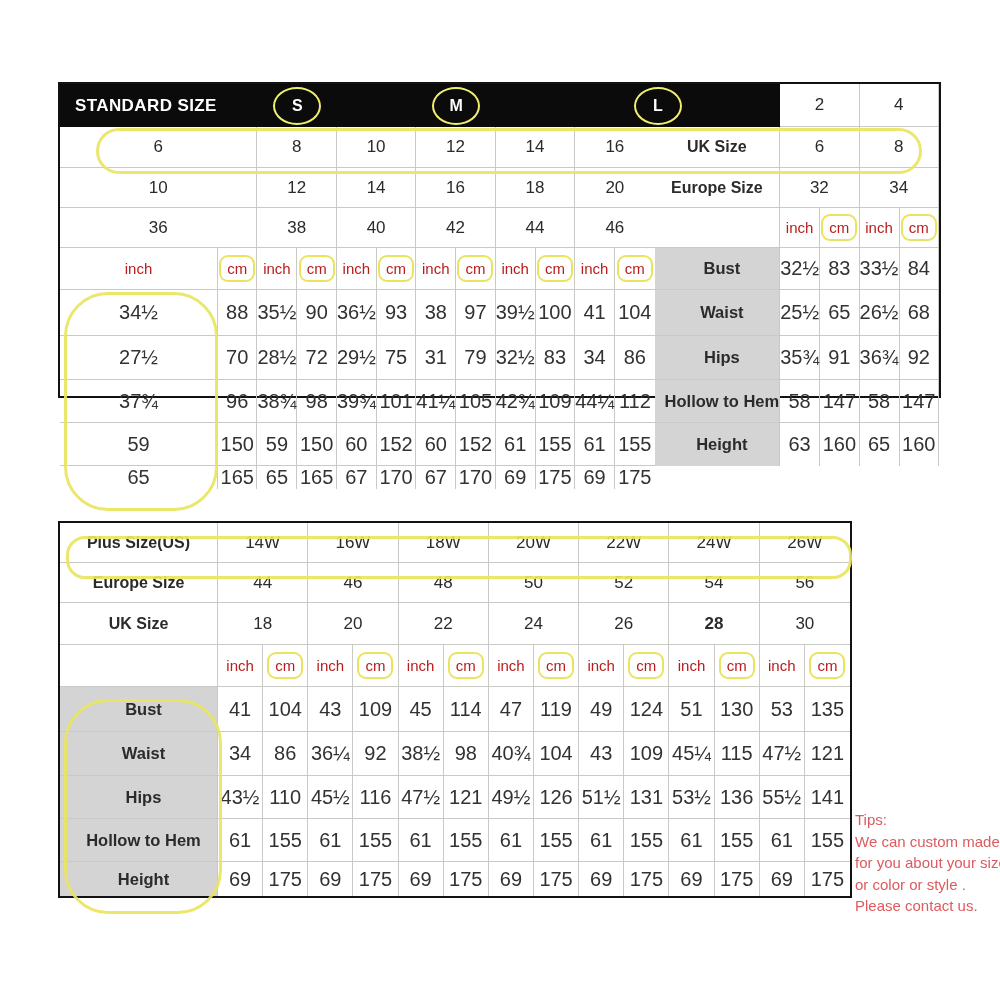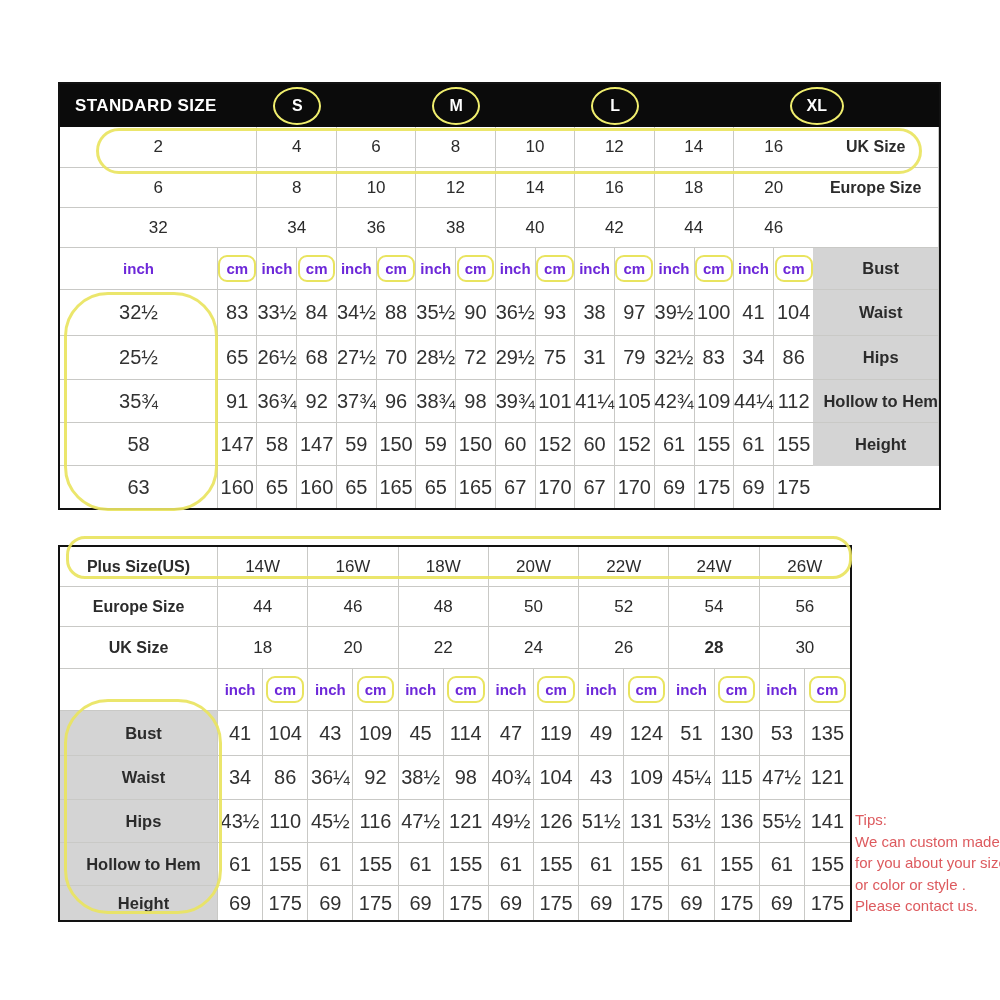--- a/index.html
+++ b/index.html
@@ -8,44 +8,44 @@
     --hl:#e9e45f;
     --hl-bright:#f0ee6e;
     --label-bg:#d4d4d4;
     --tips:#dd5a5e;
   }
   html,body{margin:0;padding:0;background:#ffffff;}
   body{font-family:"Liberation Sans", sans-serif; color:var(--ink);}
   .canvas{position:relative;width:1000px;height:1000px;background:#ffffff;overflow:hidden;}
 
   .size-table{position:absolute;background:#fff;border:2px solid #121212;display:grid;box-sizing:border-box;}
-  #standard-table{left:58px;top:82px;width:883px;height:428px;
+  #standard-table{left:58px;top:82px;width:883px;height:316px;
     grid-template-columns:158px repeat(16,1fr);
     grid-template-rows:43px 41px 40px 40px 42px 46px 44px 43px 43px auto;}
-  #plus-table{left:58px;top:545px;width:794px;height:377px;
+  #plus-table{left:58px;top:521px;width:794px;height:377px;
     grid-template-columns:158px repeat(14,1fr);
     grid-template-rows:40px 40px 42px 42px 45px 44px 43px 43px auto;}
 
   .cell{display:flex;align-items:center;justify-content:center;
     border-right:1px solid var(--grid);border-bottom:1px solid var(--grid);
     font-size:17px;color:var(--ink);box-sizing:border-box;white-space:nowrap;}
   .cell.last-r{border-right:none;}
   .cell.last-b{border-bottom:none;}
 
   .hdr{background:#0b0b0b;border:none;color:#ffffff;}
   .hdr-title{justify-content:flex-start;padding-left:15px;font-weight:bold;font-size:17px;letter-spacing:.4px;}
   .size-oval{display:flex;align-items:center;justify-content:center;
     width:44px;height:34px;border:2.5px solid var(--hl-bright);border-radius:50%;
     font-weight:bold;font-size:16px;color:#fff;}
   .size-oval.wide{width:50px;}
 
   .lbl{font-weight:bold;font-size:16px;}
   .lbl.gray{background:var(--label-bg);font-size:16.5px;padding-left:10px;}
   .szv{font-size:17px;}
-  .unit{font-size:15px;color:#6d28d9;font-weight:bold;}
+  .unit{font-size:15px;color:#b91c1c;}
   .cm-box{display:inline-block;padding:3px 6px;border:2px solid var(--hl);border-radius:9px;}
   .val{font-size:20px;color:#323232;}
 
   .ann{position:absolute;border:3px solid var(--hl);pointer-events:none;background:transparent;opacity:.92;}
   #ann-us-row{left:96px;top:128px;width:820px;height:40px;border-radius:24px;}
   #ann-plus-row{left:66px;top:536px;width:780px;height:37px;border-radius:19px;}
   #ann-std-labels{left:64px;top:292px;width:148px;height:213px;border-radius:44px;border-width:3.5px;}
   #ann-plus-labels{left:64px;top:699px;width:152px;height:209px;border-radius:44px;border-width:3.5px;}
 
   #tips{position:absolute;left:855px;top:809px;width:150px;color:var(--tips);
@@ -60,23 +60,20 @@
   <div class="size-table" id="standard-table">
     <div class="cell hdr hdr-title">STANDARD SIZE</div>
     <div class="cell hdr" style="grid-column:span 4">
       <span class="size-oval">S</span>
     </div>
     <div class="cell hdr" style="grid-column:span 4">
       <span class="size-oval">M</span>
     </div>
     <div class="cell hdr" style="grid-column:span 4">
       <span class="size-oval">L</span>
-    </div>
-    <div class="cell hdr last-r" style="grid-column:span 4">
-      <span class="size-oval wide">XL</span>
     </div>
 
       <div class="cell szv" style="grid-column: span 2;">2</div>
       <div class="cell szv" style="grid-column: span 2;">4</div>
       <div class="cell szv" style="grid-column: span 2;">6</div>
       <div class="cell szv" style="grid-column: span 2;">8</div>
       <div class="cell szv" style="grid-column: span 2;">10</div>
       <div class="cell szv" style="grid-column: span 2;">12</div>
       <div class="cell szv" style="grid-column: span 2;">14</div>
       <div class="cell szv last-r" style="grid-column: span 2;">16</div>

